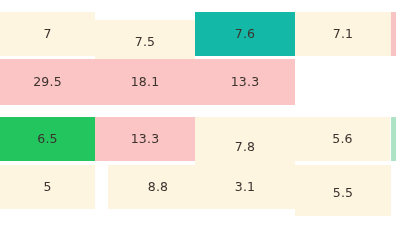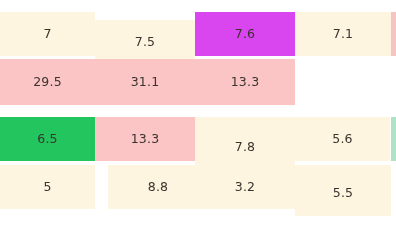--- a/index.html
+++ b/index.html
@@ -60,34 +60,34 @@
 <body>
 
 <div id="heatmap-table">
     <div class="hm-row" style="top: 12px; height: 44px;">
       <div class="hm-cell" style="position: absolute; left: 0px; width: 95px; top: 0px; height: 44px; background: rgb(253, 245, 224);">
         <span class="hm-cell-value">7</span>
       </div>
       <div class="hm-cell" style="position: absolute; left: 95px; width: 100px; top: 8px; height: 44px; background: rgb(253, 245, 224);">
         <span class="hm-cell-value">7.5</span>
       </div>
-      <div class="hm-cell" style="position: absolute; left: 195px; width: 100px; top: 0px; height: 44px; background: #d946ef;">
+      <div class="hm-cell" style="position: absolute; left: 195px; width: 100px; top: 0px; height: 44px; background: #14b8a6;">
         <span class="hm-cell-value">7.6</span>
       </div>
       <div class="hm-cell" style="position: absolute; left: 295px; width: 96px; top: 0px; height: 44px; background: rgb(253, 245, 224); text-align: center;">
         <span class="hm-cell-value">7.1</span>
       </div>
       <div class="hm-accent" style="background: rgb(247, 195, 195);"></div>
     </div>
     <div class="hm-row" style="top: 59px; height: 46px;">
       <div class="hm-cell" style="position: absolute; left: 0px; width: 95px; top: 0px; height: 46px; background: rgb(252, 197, 197); align-items: center;">
         <span class="hm-cell-value">29.5</span>
       </div>
       <div class="hm-cell" style="position: absolute; left: 95px; width: 100px; top: 0px; height: 46px; background: rgb(252, 197, 197);">
-        <span class="hm-cell-value">31.1</span>
+        <span class="hm-cell-value">18.1</span>
       </div>
       <div class="hm-cell" style="position: absolute; left: 195px; width: 100px; top: 0px; height: 46px; background: rgb(252, 197, 197);">
         <span class="hm-cell-value">13.3</span>
       </div>
     </div>
     <div class="hm-row" style="top: 117px; height: 44px;">
       <div class="hm-cell" style="position: absolute; left: 0px; width: 95px; top: 0px; height: 44px; background: #22c55e;">
         <span class="hm-cell-value">6.5</span>
       </div>
       <div class="hm-cell" style="position: absolute; left: 95px; width: 100px; top: 0px; height: 44px; background: rgb(252, 197, 197);">
@@ -102,19 +102,19 @@
       <div class="hm-accent" style="background: rgb(174, 227, 198);"></div>
     </div>
     <div class="hm-row" style="top: 165px; height: 44px;">
       <div class="hm-cell" style="position: absolute; left: 0px; width: 95px; top: 0px; height: 44px; background: rgb(253, 245, 224);">
         <span class="hm-cell-value">5</span>
       </div>
       <div class="hm-cell" style="position: absolute; left: 108px; width: 100px; top: 0px; height: 44px; background: rgb(253, 245, 224);">
         <span class="hm-cell-value">8.8</span>
       </div>
       <div class="hm-cell" style="position: absolute; left: 195px; width: 100px; top: 0px; height: 44px; background: rgb(253, 245, 224);">
-        <span class="hm-cell-value">3.2</span>
+        <span class="hm-cell-value">3.1</span>
       </div>
       <div class="hm-cell" style="position: absolute; left: 295px; width: 96px; top: 0px; height: 56px; background: rgb(253, 245, 224);">
         <span class="hm-cell-value">5.5</span>
       </div>
     </div>
   </div>
 
 </body></html>

